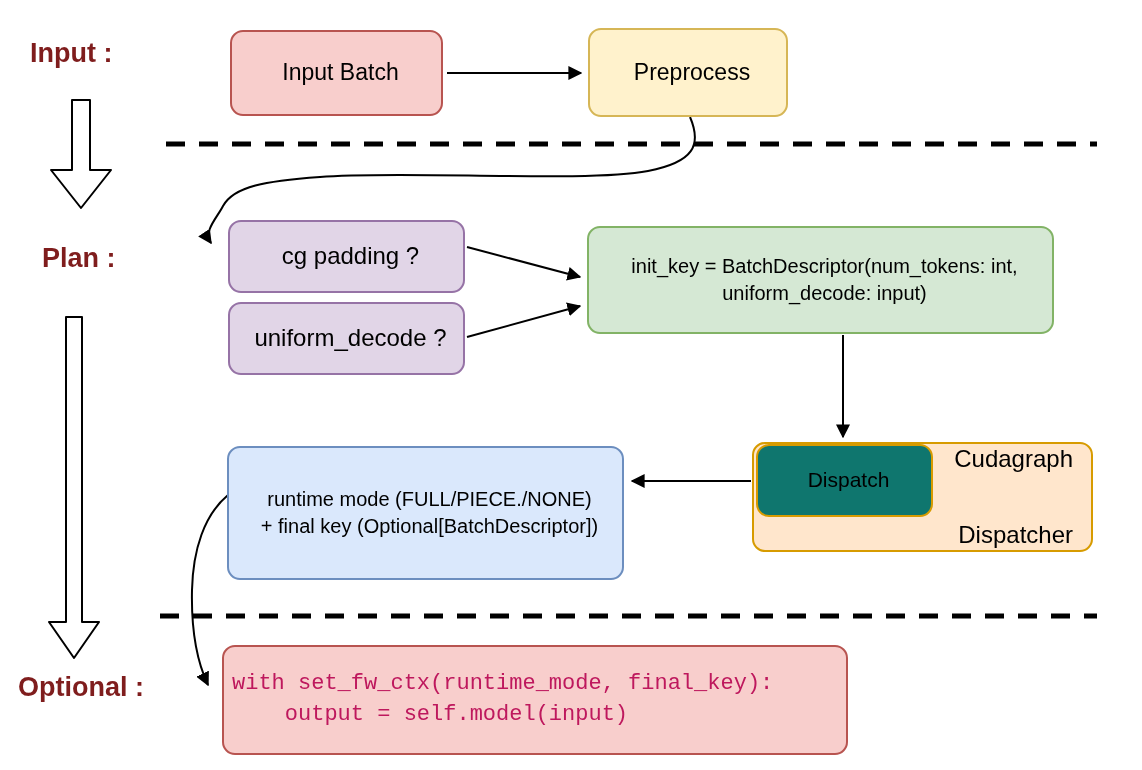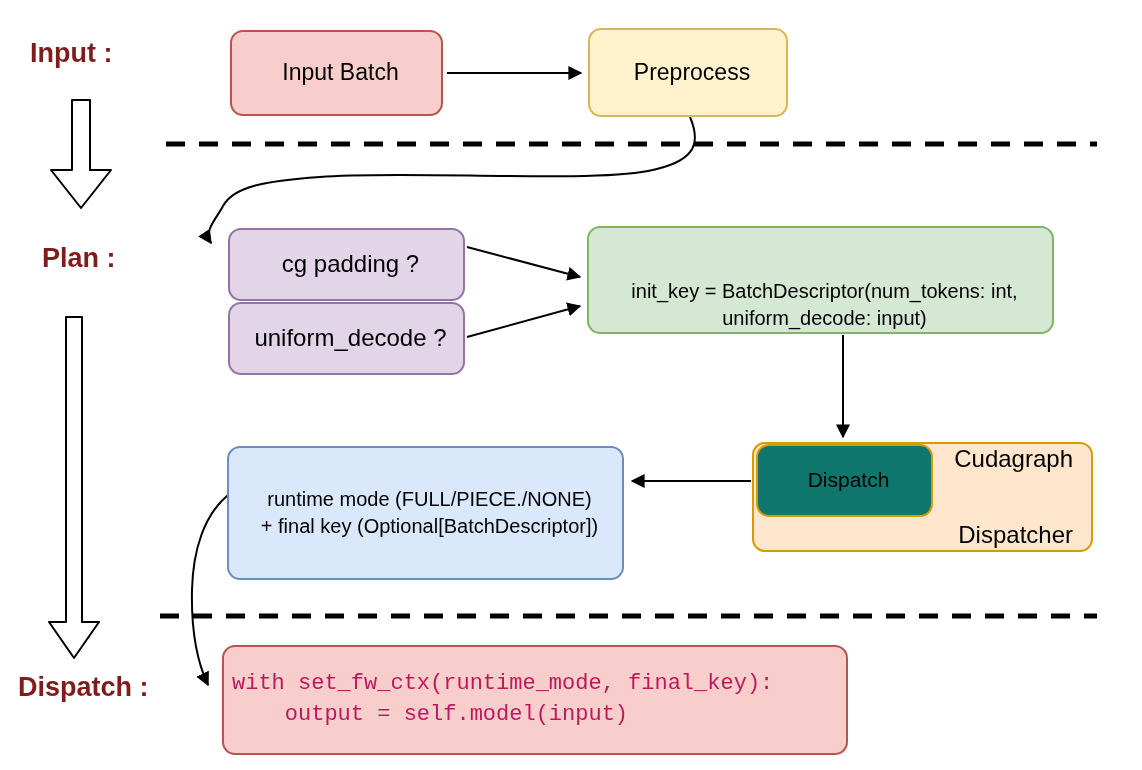--- a/index.html
+++ b/index.html
@@ -13,23 +13,23 @@
     white-space:nowrap;
   }
   .node{
     position:absolute;z-index:2;border:2px solid #000;border-radius:13px;
     display:flex;flex-direction:column;align-items:center;justify-content:center;
     text-align:center;box-sizing:border-box;padding-left:8px;
   }
   .node .ln{white-space:nowrap;line-height:1.35;}
   .node-input-batch{left:230px;top:30px;width:213px;height:86px;font-size:23px;}
   .node-preprocess{left:588px;top:28px;width:200px;height:89px;font-size:23px;}
-  .node-cg-padding{left:228px;top:228px;width:237px;height:73px;font-size:24px;}
+  .node-cg-padding{left:228px;top:220px;width:237px;height:73px;font-size:24px;}
   .node-uniform-decode{left:228px;top:302px;width:237px;height:73px;font-size:24px;}
-  .node-init-key{left:587px;top:226px;width:467px;height:108px;font-size:20px;justify-content:flex-end;}
+  .node-init-key{left:587px;top:226px;width:467px;height:108px;font-size:20px;}
   .node-cudagraph{left:752px;top:442px;width:341px;height:110px;font-size:24px;
     align-items:flex-end;justify-content:center;padding-right:18px;gap:44px;}
   .node-dispatch{left:756px;top:444px;width:177px;height:73px;font-size:21px;z-index:3;}
   .node-runtime{left:227px;top:446px;width:397px;height:134px;font-size:20px;}
   .node-code{
     left:222px;top:645px;width:626px;height:110px;
     font-family:"Liberation Mono","DejaVu Sans Mono",monospace;font-size:22px;
     align-items:flex-start;justify-content:center;padding-left:8px;color:#be185d;
     text-align:left;
   }
@@ -63,21 +63,21 @@
 
     <line x1="843" y1="335" x2="843" y2="437" stroke="#000" stroke-width="2" marker-end="url(#ah)"></line>
 
     <line x1="751" y1="481" x2="632" y2="481" stroke="#000" stroke-width="2" marker-end="url(#ah)"></line>
 
     <path d="M 228 495 C 204 515, 193 550, 192 590 C 191 635, 198 664, 208 685" fill="none" stroke="#000" stroke-width="2" marker-end="url(#ah)"></path>
   </svg>
 
   <div class="section-label" style="left:30px;top:38px;">Input :</div>
   <div class="section-label" style="left:42px;top:243px;">Plan :</div>
-  <div class="section-label" style="left:18px;top:672px;">Dispatch :</div>
+  <div class="section-label" style="left:18px;top:672px;">Optional :</div>
 
   <div class="node node-input-batch" style="background-color: rgb(248, 206, 204); border-color: rgb(184, 84, 80);">
     <div class="ln">Input Batch</div>
   </div>
 
   <div class="node node-preprocess" style="background-color: rgb(255, 242, 204); border-color: rgb(214, 182, 86);">
     <div class="ln">Preprocess</div>
   </div>
 
   <div class="node node-cg-padding" style="background-color: rgb(225, 213, 231); border-color: rgb(150, 115, 166);">

